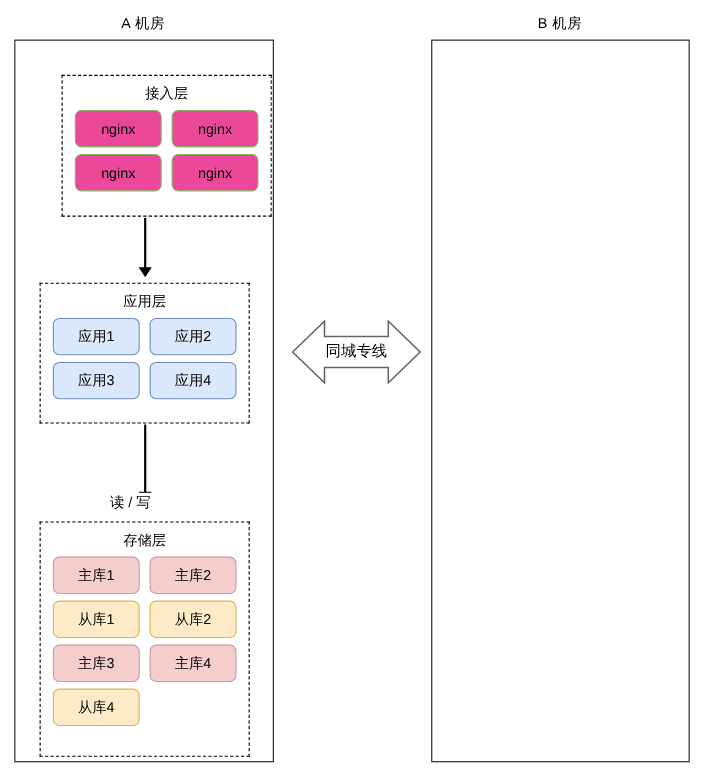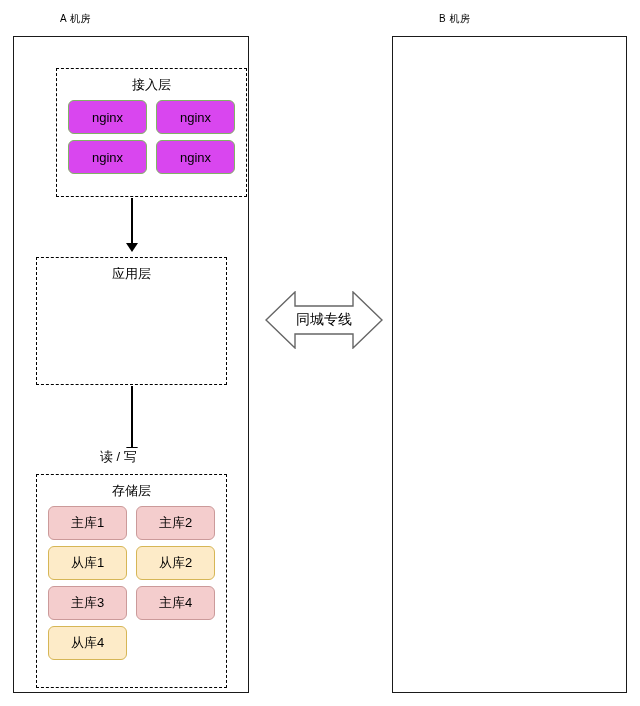--- a/index.html
+++ b/index.html
@@ -16,24 +16,24 @@
   }
   #canvas {
     position: relative;
     width: 640px;
     height: 706px;
   }
 
   
   .dc-title {
     position: absolute;
-    font-size: 10px;
+    font-size: 13px;
     letter-spacing: 0.5px;
     color: #000;
-    text-align: left;
+    text-align: center;
     white-space: nowrap;
   }
   #title-a { left: 60px; top: 12px; width: 140px; }
   #title-b { left: 439px; top: 12px; width: 140px; }
 
   
   .dc-box {
     position: absolute;
     border: 1.6px solid #1a1a1a;
     background: #ffffff;
@@ -80,21 +80,21 @@
     border-radius: 6px;
     border: 1px solid #888;
     display: flex;
     align-items: center;
     justify-content: center;
     font-size: 13px;
     color: #000;
     box-sizing: border-box;
     white-space: nowrap;
   }
-  .node.green  { background: #d946ef; border-color: #82b366; text-align: center; }
+  .node.green  { background: #ec4899; border-color: #82b366; text-align: center; }
   .node.blue   { background: #dae8fc; border-color: #6c8ebf; }
   .node.red    { background: #f4cdcd; border-color: #cb9a9a; }
   .node.yellow { background: #fdebc8; border-color: #d6b656; }
 
   
   .connector {
     position: absolute;
     width: 2px;
     background: #000;
   }
@@ -159,20 +159,26 @@
       <div class="node green">nginx</div>
       <div class="node green">nginx</div>
     </div>
   </div>
 
   <div class="connector" id="conn1"></div>
   <div class="arrowhead" id="conn1-head"></div>
 
   <div class="layer" id="layer-app">
     <div class="layer-title">应用层</div>
+    <div class="node-grid">
+      <div class="node blue">应用1</div>
+      <div class="node blue">应用2</div>
+      <div class="node blue">应用3</div>
+      <div class="node blue">应用4</div>
+    </div>
   </div>
 
   <div class="connector" id="conn2"></div>
   <div class="arrowhead" id="conn2-head"></div>
   <div class="edge-label" id="label-rw">读 / 写</div>
 
   <div class="layer" id="layer-storage">
     <div class="layer-title">存储层</div>
     <div class="node-grid">
       <div class="node red">主库1</div>

